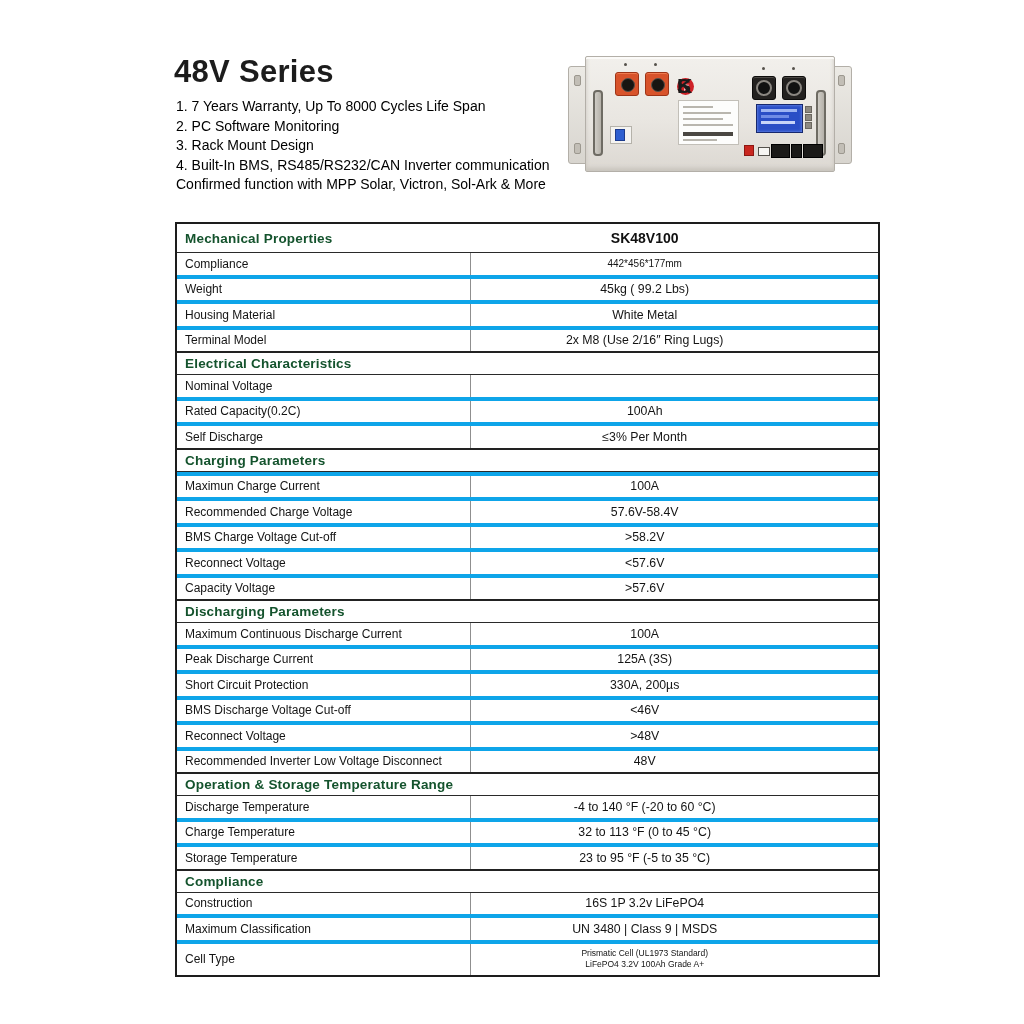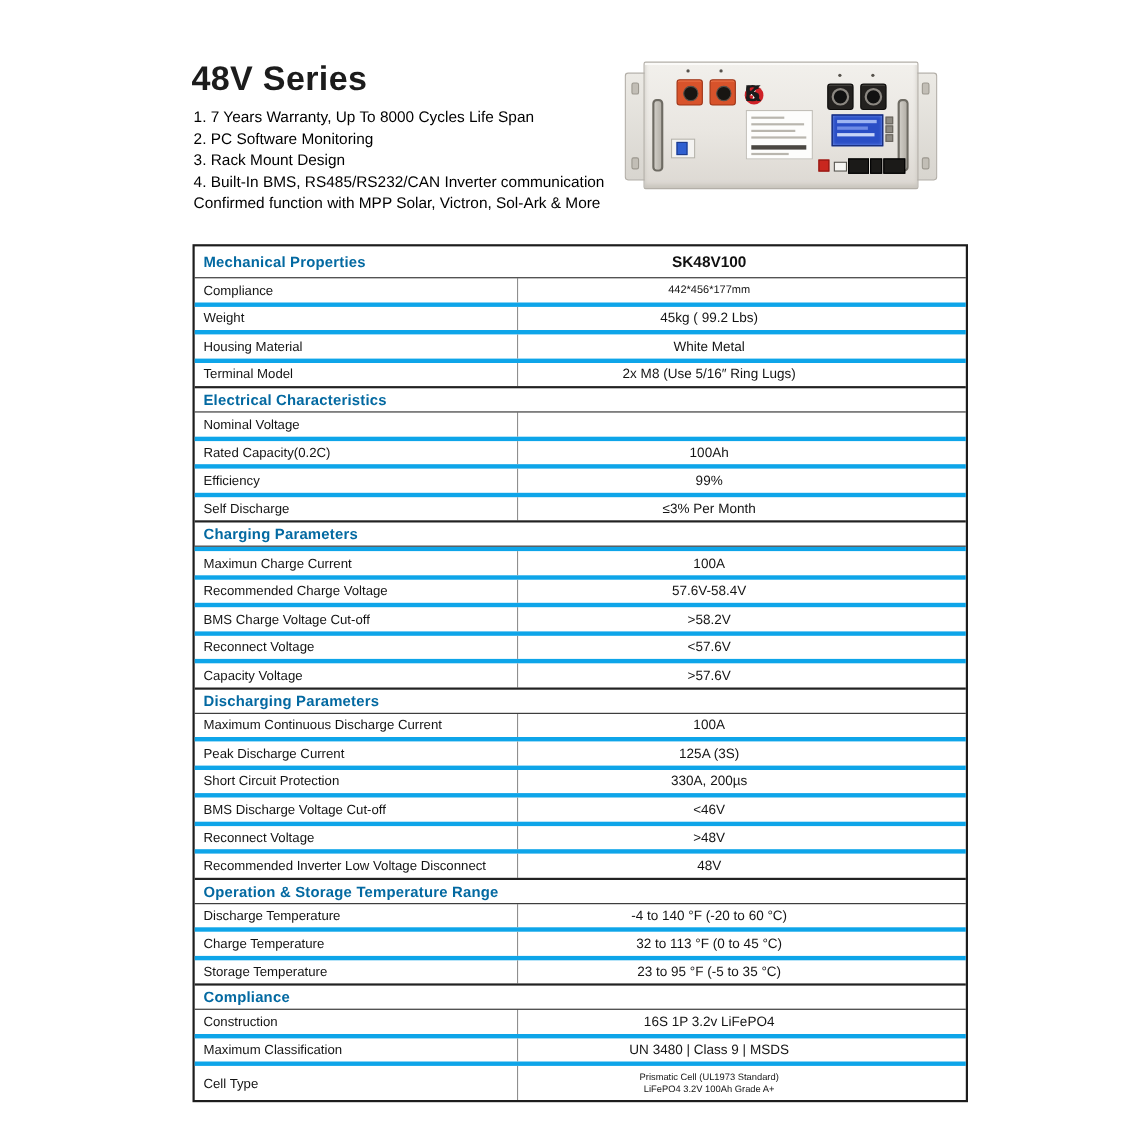--- a/index.html
+++ b/index.html
@@ -51,21 +51,21 @@
   .btns i { position:absolute; width:5px; height:5px; background:#8e8a82; border:1px solid #6b675f; left:0; }
   .port { background:#1b1a18; border:1px solid #000; }
   .port.white { background:#f6f5f2; border:1px solid #55524c; }
   .sticker-red { left:181px; top:95px; width:8px; height:9px; background:#c9271f; border:1px solid #8d1712; }
 
   
   .spec-table { position:absolute; left:175px; top:222px; width:701px; border:2px solid #1d1d1d; background:#fff; }
   .sec-header { position:relative; display:flex; align-items:center; height:21px;
                 border-top:2px solid #222; border-bottom:1.5px solid #2a2a2a; }
   .sec-header.first { border-top:none; height:28px; }
-  .sec-title { font-weight:700; font-size:13.5px; padding-left:8px; color:#0369a1; letter-spacing:.2px; }
+  .sec-title { font-weight:700; font-size:13.5px; padding-left:8px; color:#14532d; letter-spacing:.2px; }
   .sec-model { position:absolute; left:42%; right:60px; text-align:center; font-weight:700; font-size:14px; color:#101010; }
   .srow { display:flex; align-items:stretch; min-height:21.5px; border-top:4px solid #0ea5e9; }
   .srow.first { border-top:none; }
   .srow.tall { min-height:31px; }
   .cell { display:flex; align-items:center; }
   .cell.lab { width:42%; box-sizing:border-box; padding:2px 6px 2px 8px; font-size:12px; color:#141414;
               border-right:1px solid #8f8f8f; }
   .cell.val { width:58%; box-sizing:border-box; padding:2px 60px 2px 0; flex-direction:column;
               justify-content:center; font-size:12.3px; color:#141414; text-align:center; }
   .cell.val.small { font-size:10px; }
@@ -169,35 +169,31 @@
       <div class="srow">
         <div class="cell lab">Weight</div>
         <div class="cell val">45kg ( 99.2 Lbs)</div>
       </div>
       <div class="srow">
         <div class="cell lab">Housing Material</div>
         <div class="cell val">White Metal</div>
       </div>
       <div class="srow">
         <div class="cell lab">Terminal Model</div>
-        <div class="cell val">2x M8 (Use 5/16″ Ring Lugs)</div>
+        <div class="cell val">2x M8 (Use 2/16″ Ring Lugs)</div>
       </div>
       <div class="sec-header">
         <span class="sec-title">Electrical Characteristics</span>
       </div>
       <div class="srow first">
         <div class="cell lab">Nominal Voltage</div>
       </div>
       <div class="srow">
         <div class="cell lab">Rated Capacity(0.2C)</div>
         <div class="cell val">100Ah</div>
-      </div>
-      <div class="srow">
-        <div class="cell lab">Efficiency</div>
-        <div class="cell val">99%</div>
       </div>
       <div class="srow">
         <div class="cell lab">Self Discharge</div>
         <div class="cell val">≤3% Per Month</div>
       </div>
       <div class="sec-header">
         <span class="sec-title">Charging Parameters</span>
       </div>
       <div class="srow">
         <div class="cell lab">Maximun Charge Current</div>

